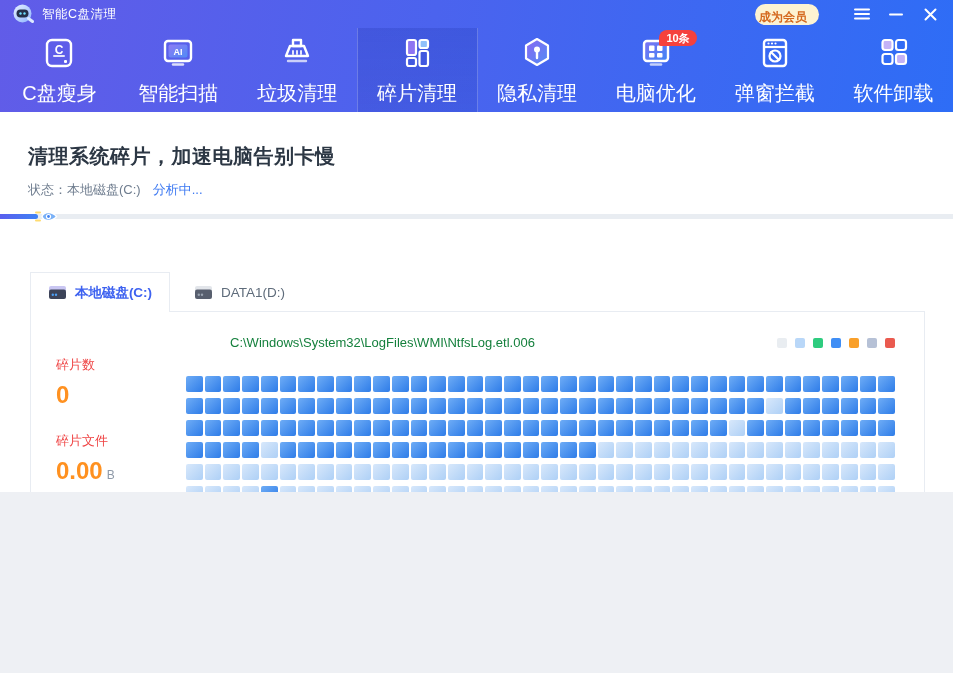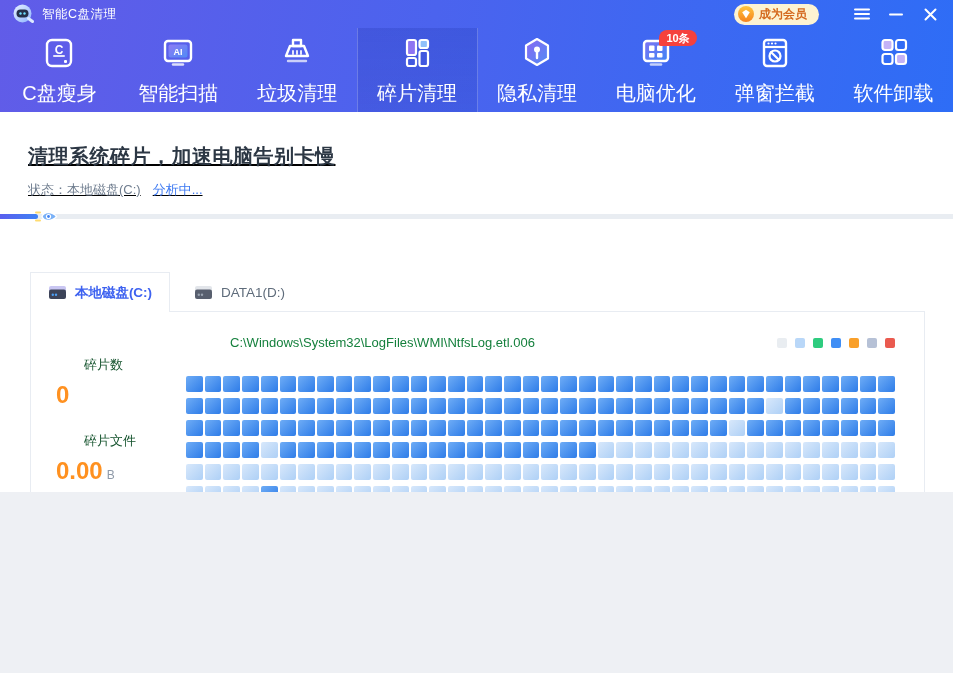--- a/index.html
+++ b/index.html
@@ -13,42 +13,42 @@
   .top-area {
     position:absolute; left:0; top:0; width:953px; height:112px;
     background:linear-gradient(100deg,#615ce8 0%,#4b63ee 45%,#2e6df6 100%);
   }
   .titlebar { height:28px; display:flex; align-items:center; padding:0 10px 0 12px; }
   .logo { width:22px; height:22px; margin-right:8px; display:flex; align-items:center; }
   .app-title { color:#ffffff; font-size:12.5px; letter-spacing:.5px; }
   .titlebar-spacer { flex:1; }
   .vip-pill {
     display:flex; align-items:center; gap:5px; height:21px; padding:0 12px 0 4px;
-    background:#fdf3d2; border-radius:11px; cursor:pointer; margin-right:22px;
+    background:#fdf3d2; border-radius:11px; cursor:pointer; margin-right:22px;flex-direction:column;
   }
   .vip-label { color:#d4691e; font-size:12px; font-weight:bold; }
   .win-btn { width:26px; height:22px; display:flex; align-items:center; justify-content:center; cursor:pointer; margin-left:8px; }
   
   .nav { position:absolute; left:0; top:28px; width:953px; height:84px; display:flex; }
   .nav-item {
     flex:1; display:flex; flex-direction:column; align-items:center; justify-content:center;
     gap:7px; cursor:pointer; position:relative;
   }
   .nav-item.active {
     background:linear-gradient(180deg,rgba(25,48,165,.22),rgba(25,48,165,.16));
     border-left:1px solid rgba(255,255,255,.22); border-right:1px solid rgba(255,255,255,.22);
   }
   .nav-icon { height:40px; display:flex; align-items:center; justify-content:center; }
   .nav-label { color:#ffffff; font-size:20px; }
   .nav-badge {
     position:absolute; top:2px; left:53%; background:#f5413d; color:#fff;
     font-size:11px; line-height:16px; padding:0 7px; border-radius:9px 9px 9px 2px; font-weight:bold;
   }
   
-  .page-header { position:absolute; left:0; top:112px; width:953px; padding:31px 28px 0 28px;text-decoration:underline; }
+  .page-header { position:absolute; left:0; top:112px; width:953px; padding:31px 28px 0 28px; }
   .page-title { font-size:20px; font-weight:bold; color:#2c3744; letter-spacing:.5px; }
   .status-row { margin-top:11px; font-size:13px; color:#6e7c8e; display:flex; align-items:center; }
   .status-link { color:#3d79f2; margin-left:12px; cursor:pointer; }
   .cancel-btn {
     position:absolute; right:17px; top:32px; width:128px; height:42px; border:none;
     background:var(--accent-purple,#6165f1); color:#ffffff; font-size:15px;
     border-radius:21px; cursor:pointer; font-family:inherit; letter-spacing:2px;
   }
   
   .progress-wrap { position:absolute; left:0; top:214px; width:953px; height:5px; background:#e9edf2; }
@@ -68,21 +68,21 @@
     background:#ffffff; border:1px solid #e8ecf2; border-bottom:none;
     color:var(--tab-active,#3e62f0); font-weight:bold; z-index:2; width:140px; justify-content:center; padding:0;
   }
   .card-body {
     border:1px solid #e8ecf2; background:#ffffff; margin-top:-1px;
     height:329px; display:flex; position:relative; z-index:1;
   }
   
   .stats-col { width:155px; padding:44px 0 0 25px; }
   .stat-block { margin-bottom:23px; }
-  .stat-label { font-size:13px; color:#14532d;margin-left:28px; }
+  .stat-label { font-size:13px; color:#ef4444; }
   .stat-value-row { margin-top:7px; }
   .stat-value { font-size:24px; font-weight:bold; color:var(--accent-orange,#ff9120); }
   .stat-unit { font-size:12px; color:#8e99a8; margin-left:4px; }
   .mini-bar { position:relative; width:100px; height:4px; background:#eef1f5; border-radius:2px; margin-top:16px; }
   .mini-dot { position:absolute; left:2px; top:-2px; width:8px; height:8px; border-radius:50%; background:var(--accent-orange,#ff9120); }
   
   .content-col { flex:1; padding:23px 29px 0 0; }
   .path-row { display:flex; align-items:center; justify-content:space-between; }
   .file-path { font-size:13px; color:#15803d;margin-left:44px; }
   .legend { display:flex; gap:8px; }

